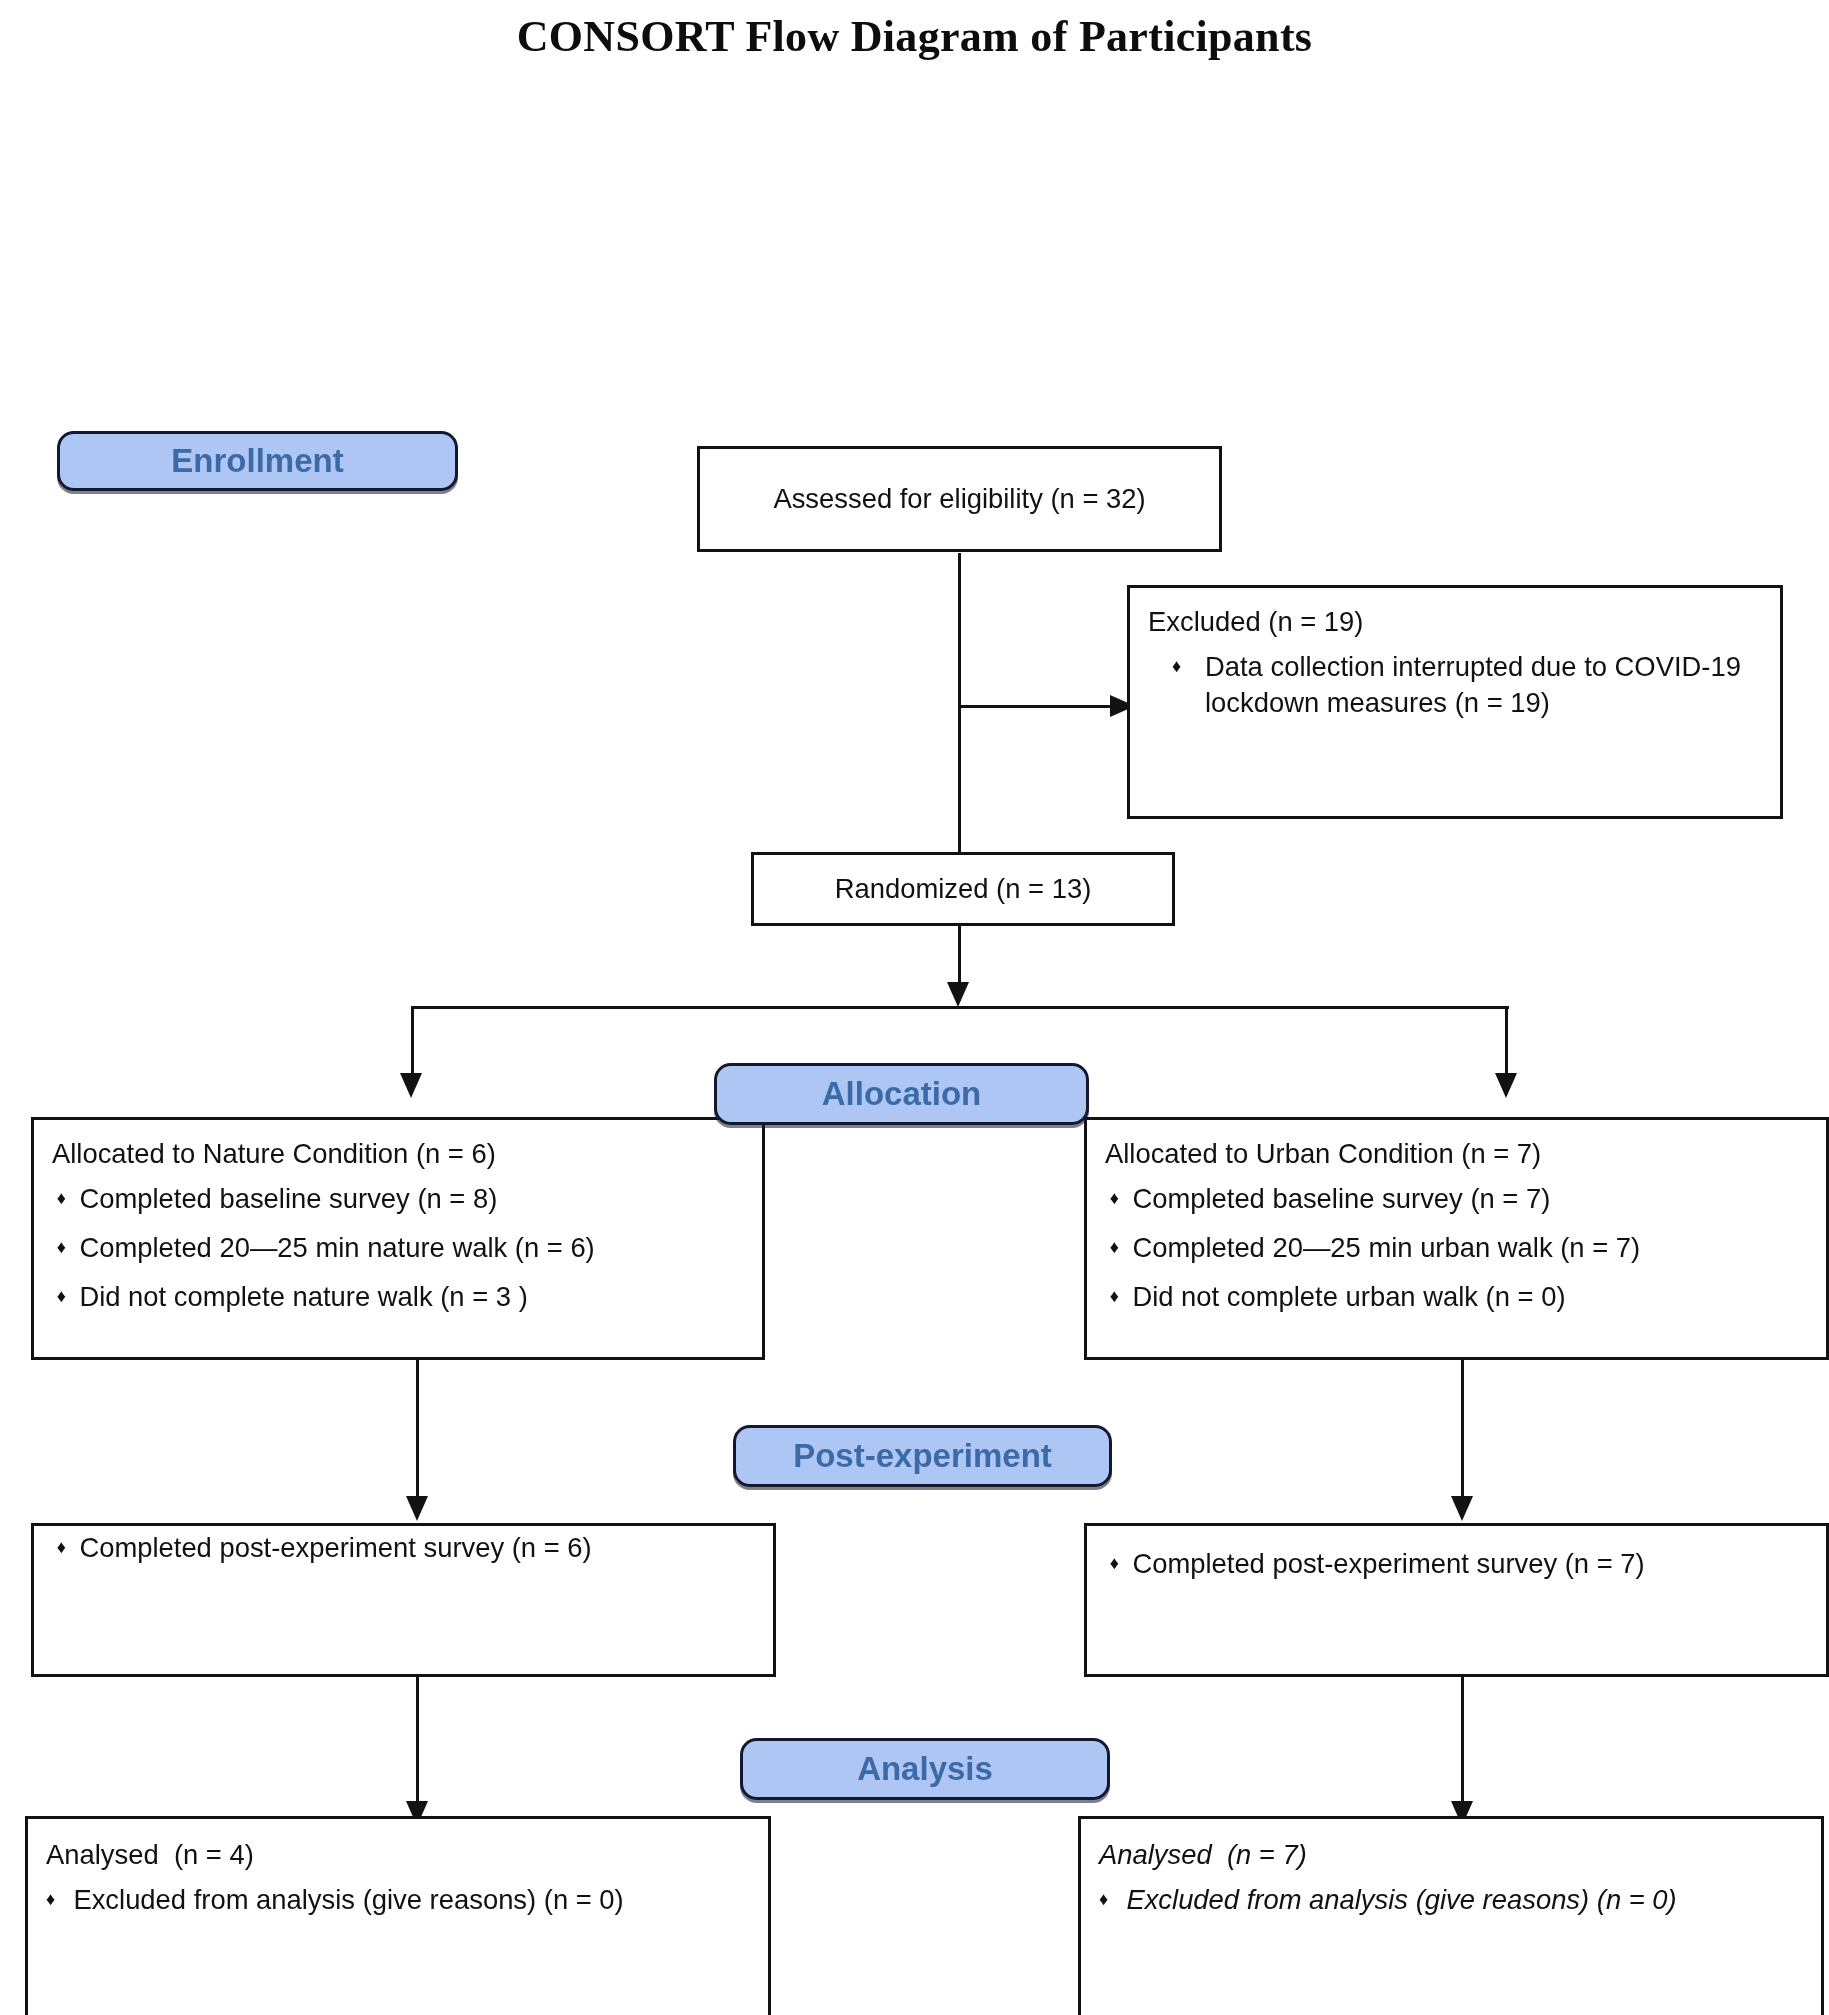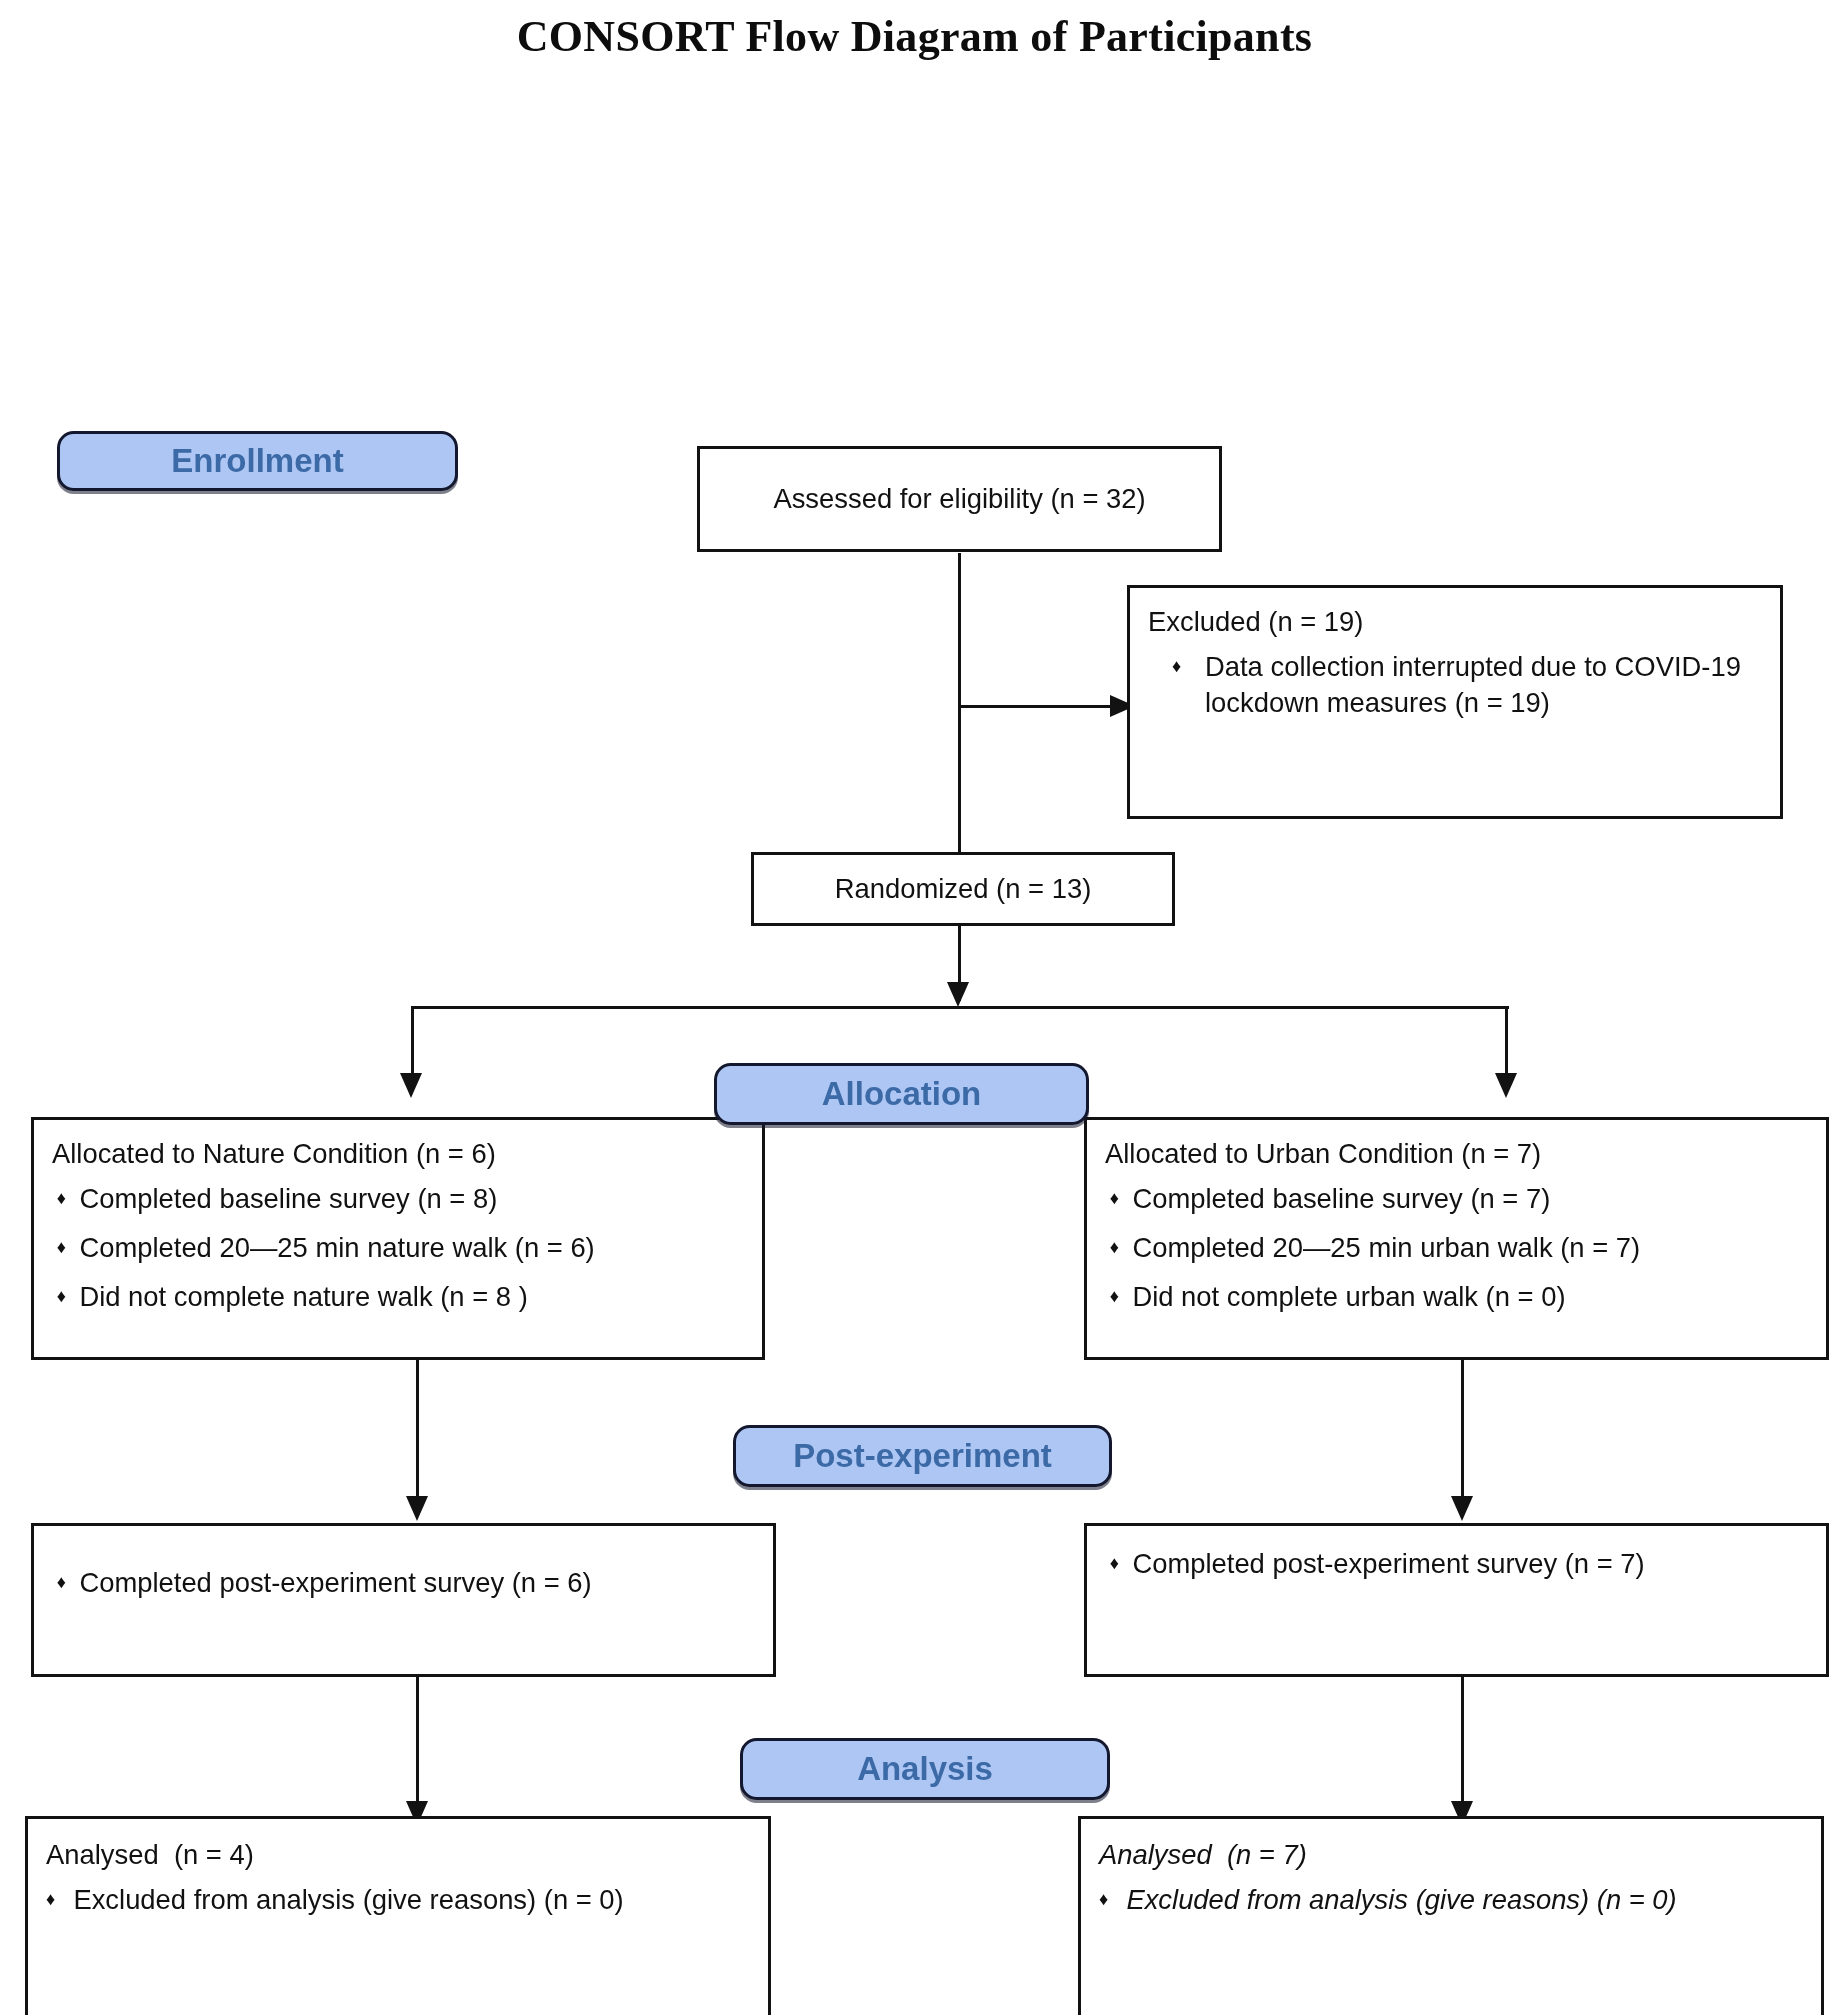--- a/index.html
+++ b/index.html
@@ -189,21 +189,21 @@
   <div class="stage" style="left:714px; top:1063px; width:375px; height:62px;">
     <span>Allocation</span>
   </div>
 
   <div class="box" style="left:31px; top:1117px; width:734px; height:243px;">
     <div class="box-inner">
       <div class="box-head">Allocated to Nature Condition (n = 6)</div>
       <ul class="bullets">
         <li>Completed baseline survey (n = 8)</li>
         <li>Completed 20—25 min nature walk (n = 6)</li>
-        <li>Did not complete nature walk (n = 8 )</li>
+        <li>Did not complete nature walk (n = 3 )</li>
       </ul>
     </div>
   </div>
 
   <div class="box" style="left:1084px; top:1117px; width:745px; height:243px;">
     <div class="box-inner">
       <div class="box-head">Allocated to Urban Condition (n = 7)</div>
       <ul class="bullets">
         <li>Completed baseline survey (n = 7)</li>
         <li>Completed 20—25 min urban walk (n = 7)</li>
@@ -216,21 +216,21 @@
   <div class="arrow-down" style="left:406px; top:1496px;"></div>
 
   <div class="vline" style="left:1461px; top:1360px; height:143px;"></div>
   <div class="arrow-down" style="left:1451px; top:1496px;"></div>
 
   <div class="stage" style="left:733px; top:1425px; width:379px; height:62px;">
     <span>Post-experiment</span>
   </div>
 
   <div class="box" style="left:31px; top:1523px; width:745px; height:154px;">
-    <div class="box-inner" style="padding-top:4px;margin-top:35px;">
+    <div class="box-inner" style="padding-top:4px;">
       <ul class="bullets">
         <li>Completed post-experiment survey (n = 6)</li>
       </ul>
     </div>
   </div>
 
   <div class="box" style="left:1084px; top:1523px; width:745px; height:154px;">
     <div class="box-inner" style="padding-top:20px;">
       <ul class="bullets">
         <li>Completed post-experiment survey (n = 7)</li>

